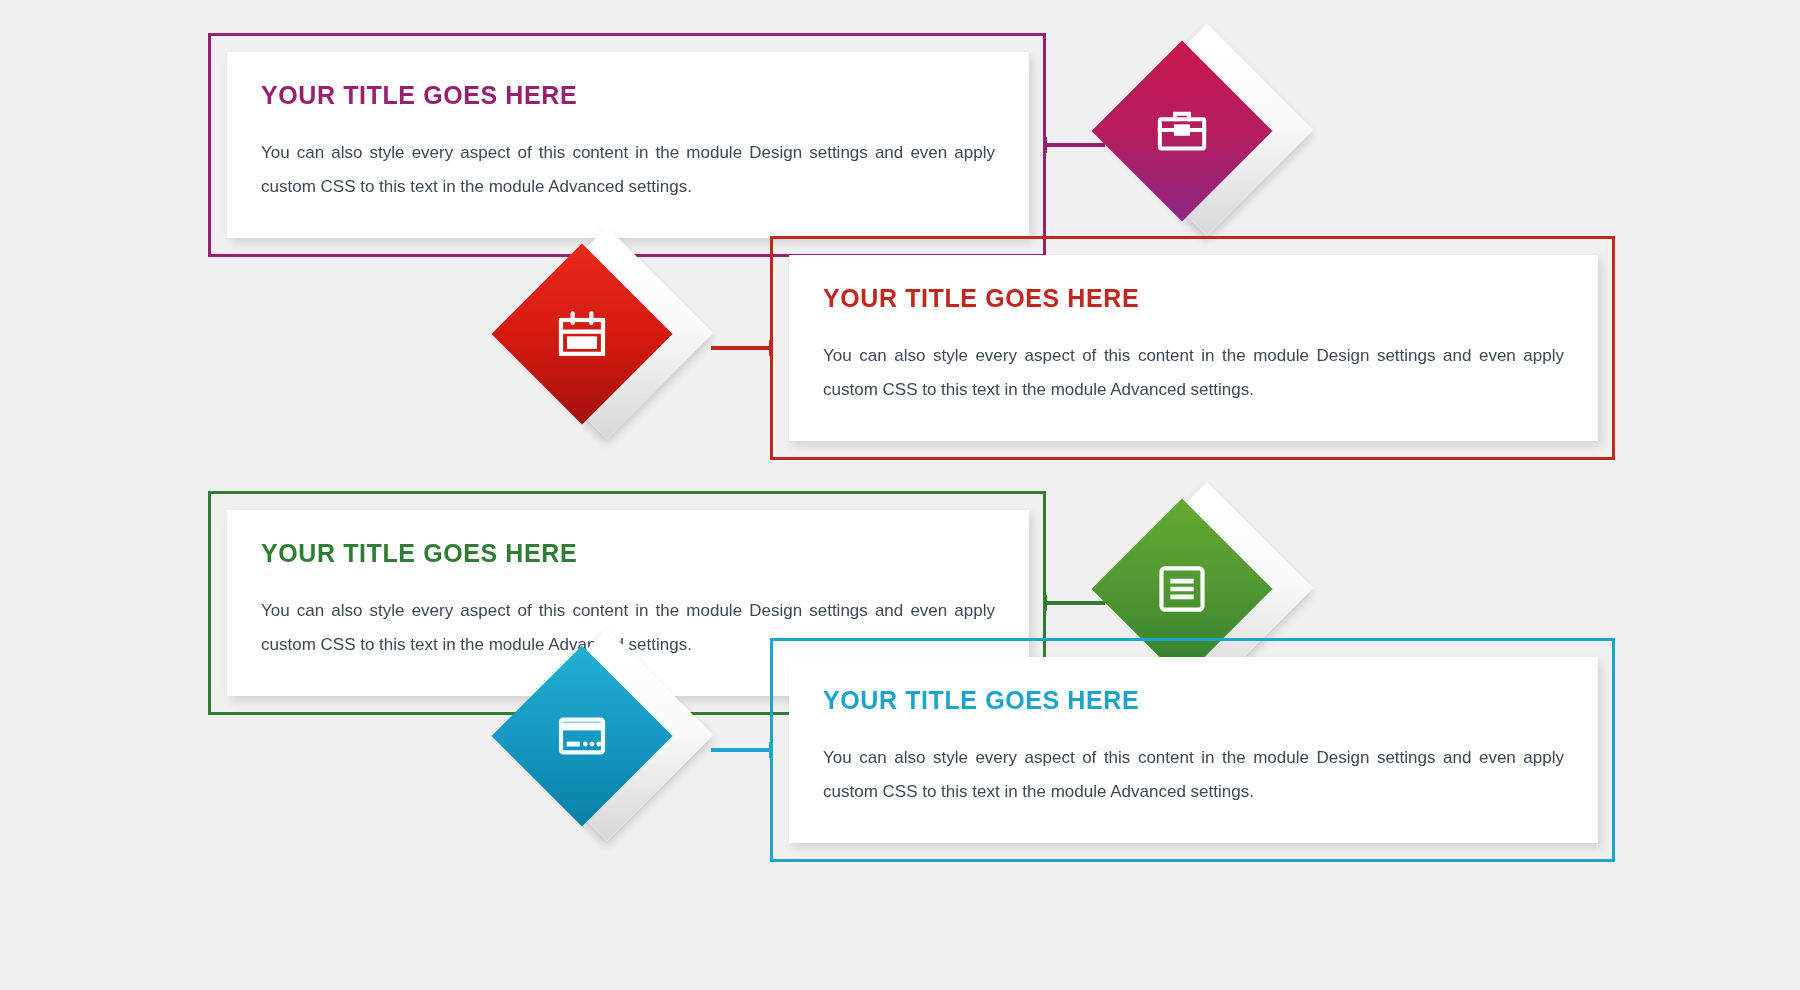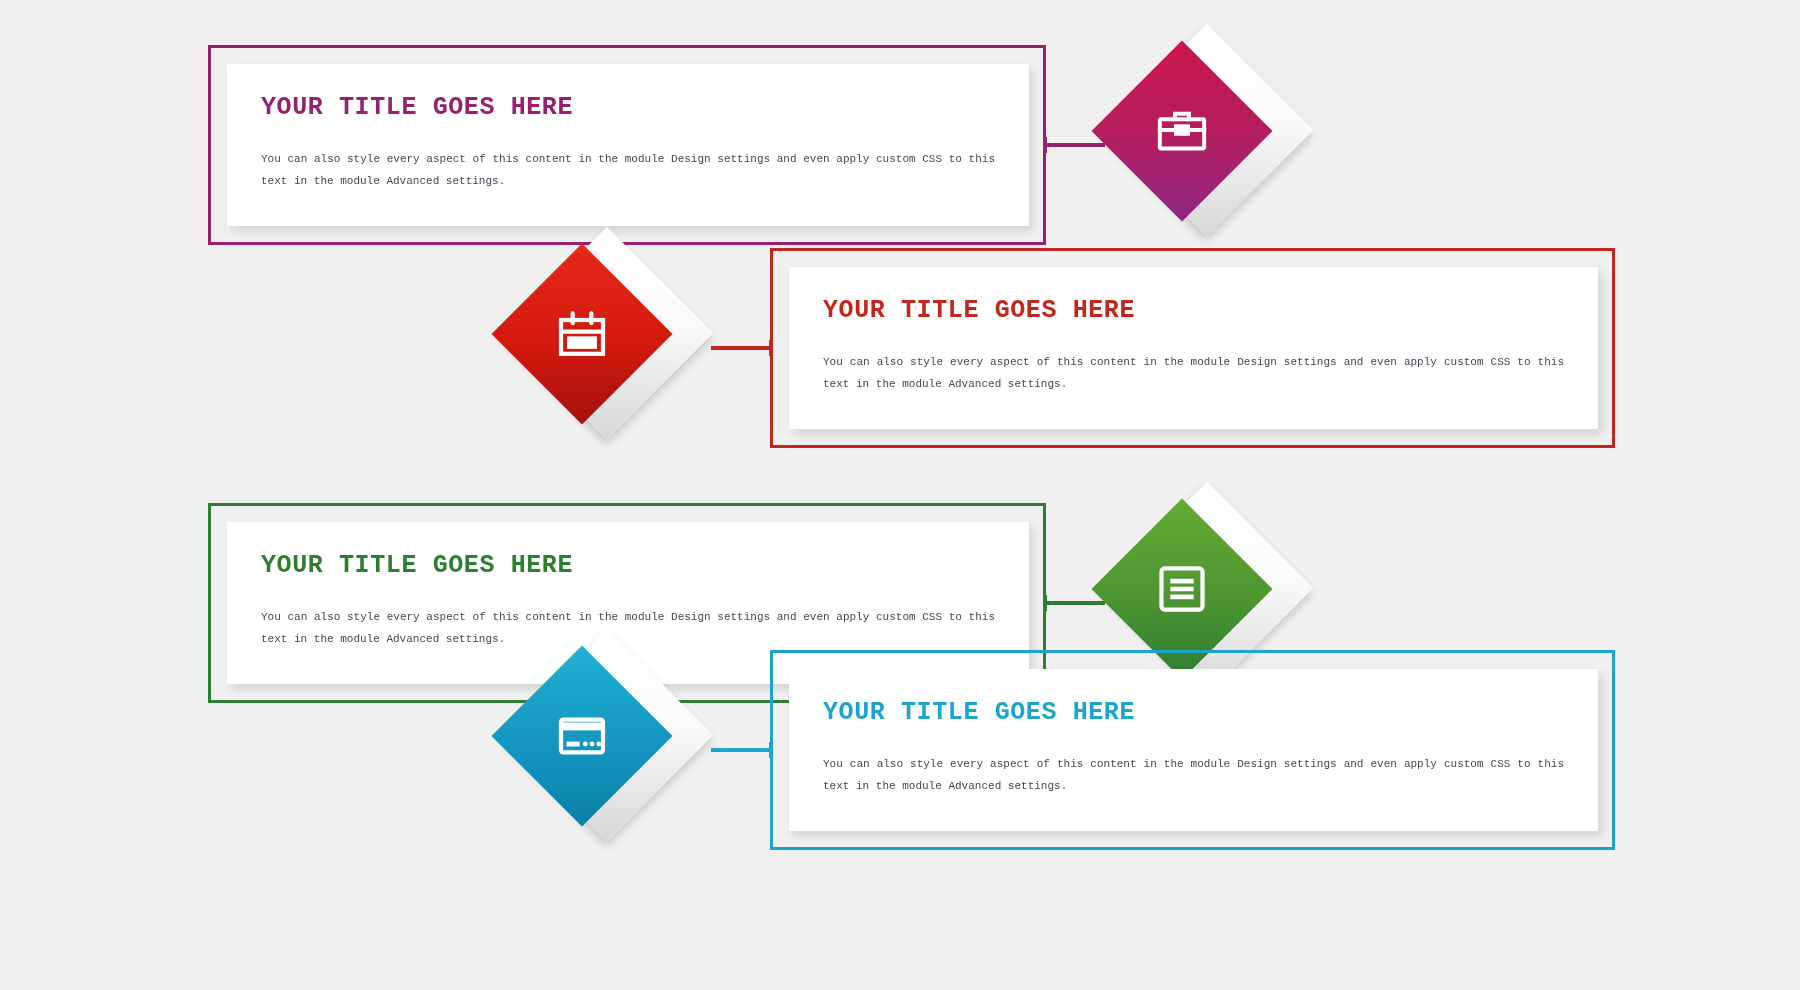--- a/index.html
+++ b/index.html
@@ -9,21 +9,20 @@
     background: #f0f0f0;
     font-family: "Liberation Sans", sans-serif;
     overflow: hidden;
   }
 
   #stage {
     position: relative;
     width: 1800px;
     height: 716px;
     background: #f0f0f0;
-    font-family: Liberation Mono, monospace;
   }
 
   
   .row {
     position: absolute;
     display: flex;
     align-items: center;
   }
   .row.left-card  { flex-direction: row; }
   .row.right-card { flex-direction: row; }
@@ -48,21 +47,21 @@
   .card-title {
     font-size: 25px;
     font-weight: bold;
     letter-spacing: 0.6px;
     line-height: 1.1;
     margin-bottom: 26px;
     white-space: nowrap;
   }
 
   .card-body {
-    font-size: 11px;
+    font-size: 17px;
     line-height: 2;
     color: #3d4852;
     text-align: justify;
     font-weight: 400;
   }
 
   
   .connector {
     position: absolute;
     height: 4px;

